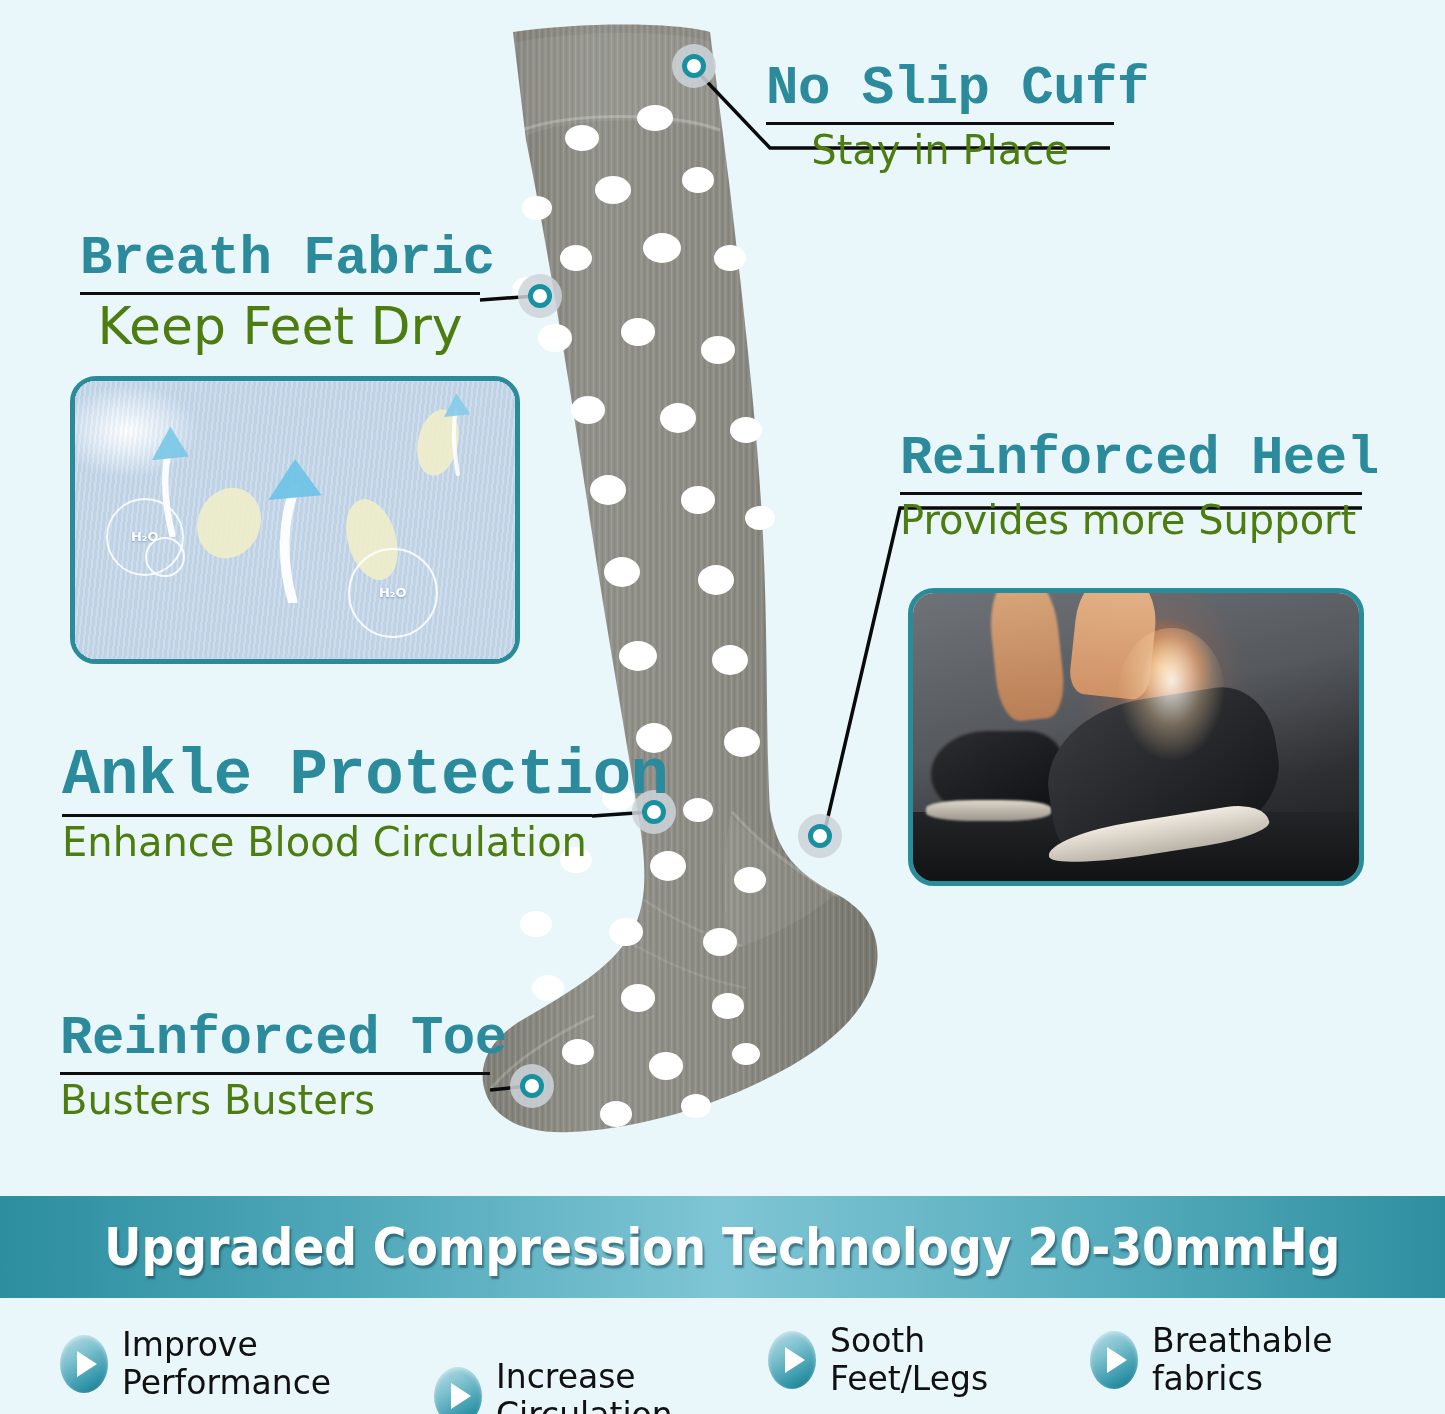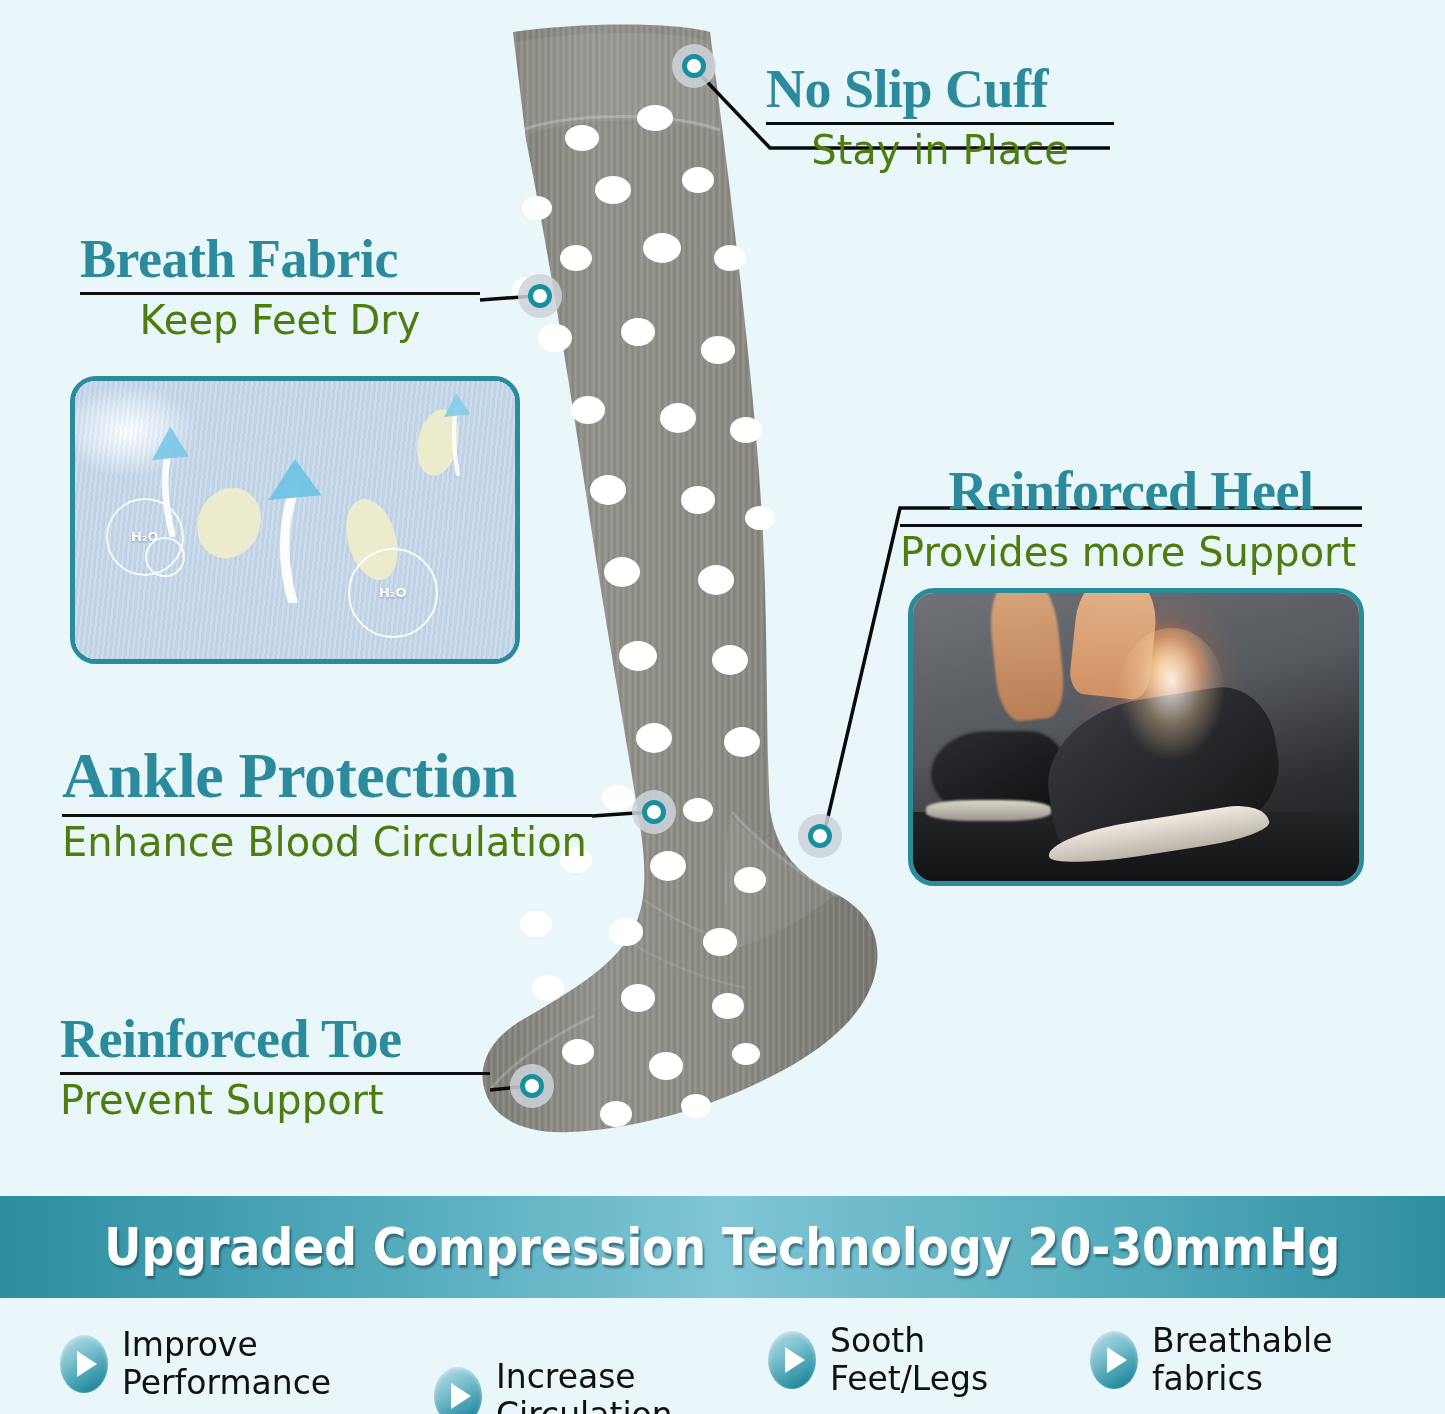--- a/index.html
+++ b/index.html
@@ -8,21 +8,21 @@
     font-family:"DejaVu Sans", sans-serif;
     background:#e9f7fa;
     position:relative;
     overflow:hidden;
   }
   .stage { position:absolute; inset:0; }
 
   
   .callout { position:absolute; }
   .callout .title {
-    font-family:Liberation Serif, serif;
+    font-family:Liberation Mono, monospace;
     font-weight:700;
     color:#2b8a9b;
     letter-spacing:-0.5px;
     white-space:nowrap;
     line-height:1.0;
   }
   .callout .rule {
     height:3px; background:#0d0d0d; width:100%;
     margin-top:6px; margin-bottom:4px;
   }
@@ -34,24 +34,24 @@
     line-height:1.05;
   }
 
   
   #co-cuff  { left:766px; top:62px;  width:348px; }
   #co-cuff .title { font-size:54px; }
   #co-cuff .sub   { font-size:40px; text-align:center; }
 
   #co-fabric { left:80px; top:232px; width:400px; }
   #co-fabric .title { font-size:54px; }
-  #co-fabric .sub   { font-size:40px; text-align:center; }
+  #co-fabric .sub   { font-size:52px; text-align:center; }
 
   #co-heel { left:900px; top:432px; width:462px; }
-  #co-heel .title { font-size:54px; text-align:center;margin-top:32px; }
+  #co-heel .title { font-size:54px; text-align:center; }
   #co-heel .sub   { font-size:40px; }
 
   #co-ankle { left:62px; top:744px; width:530px; }
   #co-ankle .title { font-size:64px; }
   #co-ankle .sub   { font-size:40px; }
 
   #co-toe { left:60px; top:1012px; width:430px; }
   #co-toe .title { font-size:54px; }
   #co-toe .sub   { font-size:40px; }
 
@@ -352,21 +352,21 @@
 
   <div class="callout" id="co-ankle">
     <div class="title">Ankle Protection</div>
     <div class="rule"></div>
     <div class="sub">Enhance Blood Circulation</div>
   </div>
 
   <div class="callout" id="co-toe">
     <div class="title">Reinforced Toe</div>
     <div class="rule"></div>
-    <div class="sub">Prevent Support</div>
+    <div class="sub">Busters Busters</div>
   </div>
 
   <div class="inset" id="inset-fabric">
     <div class="fabric-art"></div>
     <div class="fiber-yellow" style="left:28%; top:38%; width:14%; height:26%; transform:rotate(24deg);"></div>
     <div class="fiber-yellow" style="left:62%; top:42%; width:11%; height:30%; transform:rotate(-16deg);"></div>
     <div class="fiber-yellow" style="left:78%; top:10%; width:9%; height:24%; transform:rotate(12deg);"></div>
 
     <svg class="vapor-arrow" style="left:14%; top:16%; width:16%; height:40%;" viewBox="0 0 60 120">
       <path d="M30,118 C 22,86 20,56 26,30" fill="none" stroke="#ffffff" stroke-width="7" stroke-linecap="round" opacity=".9"></path>

